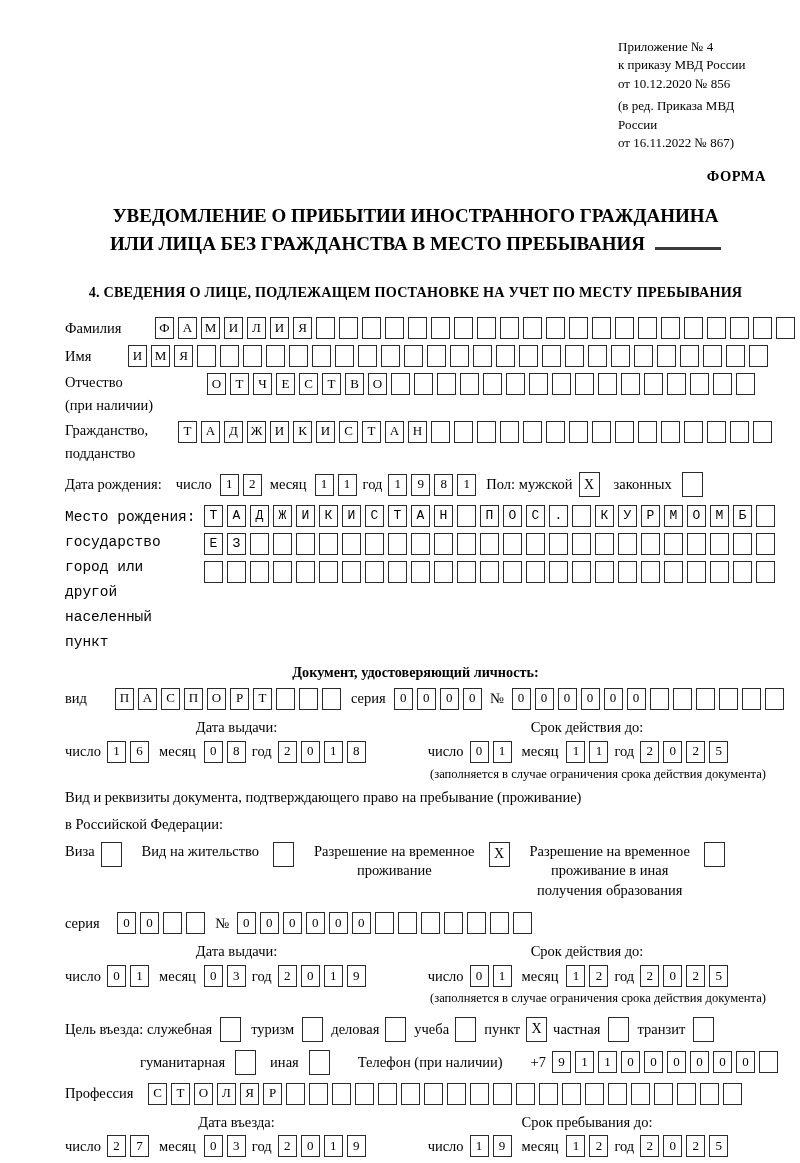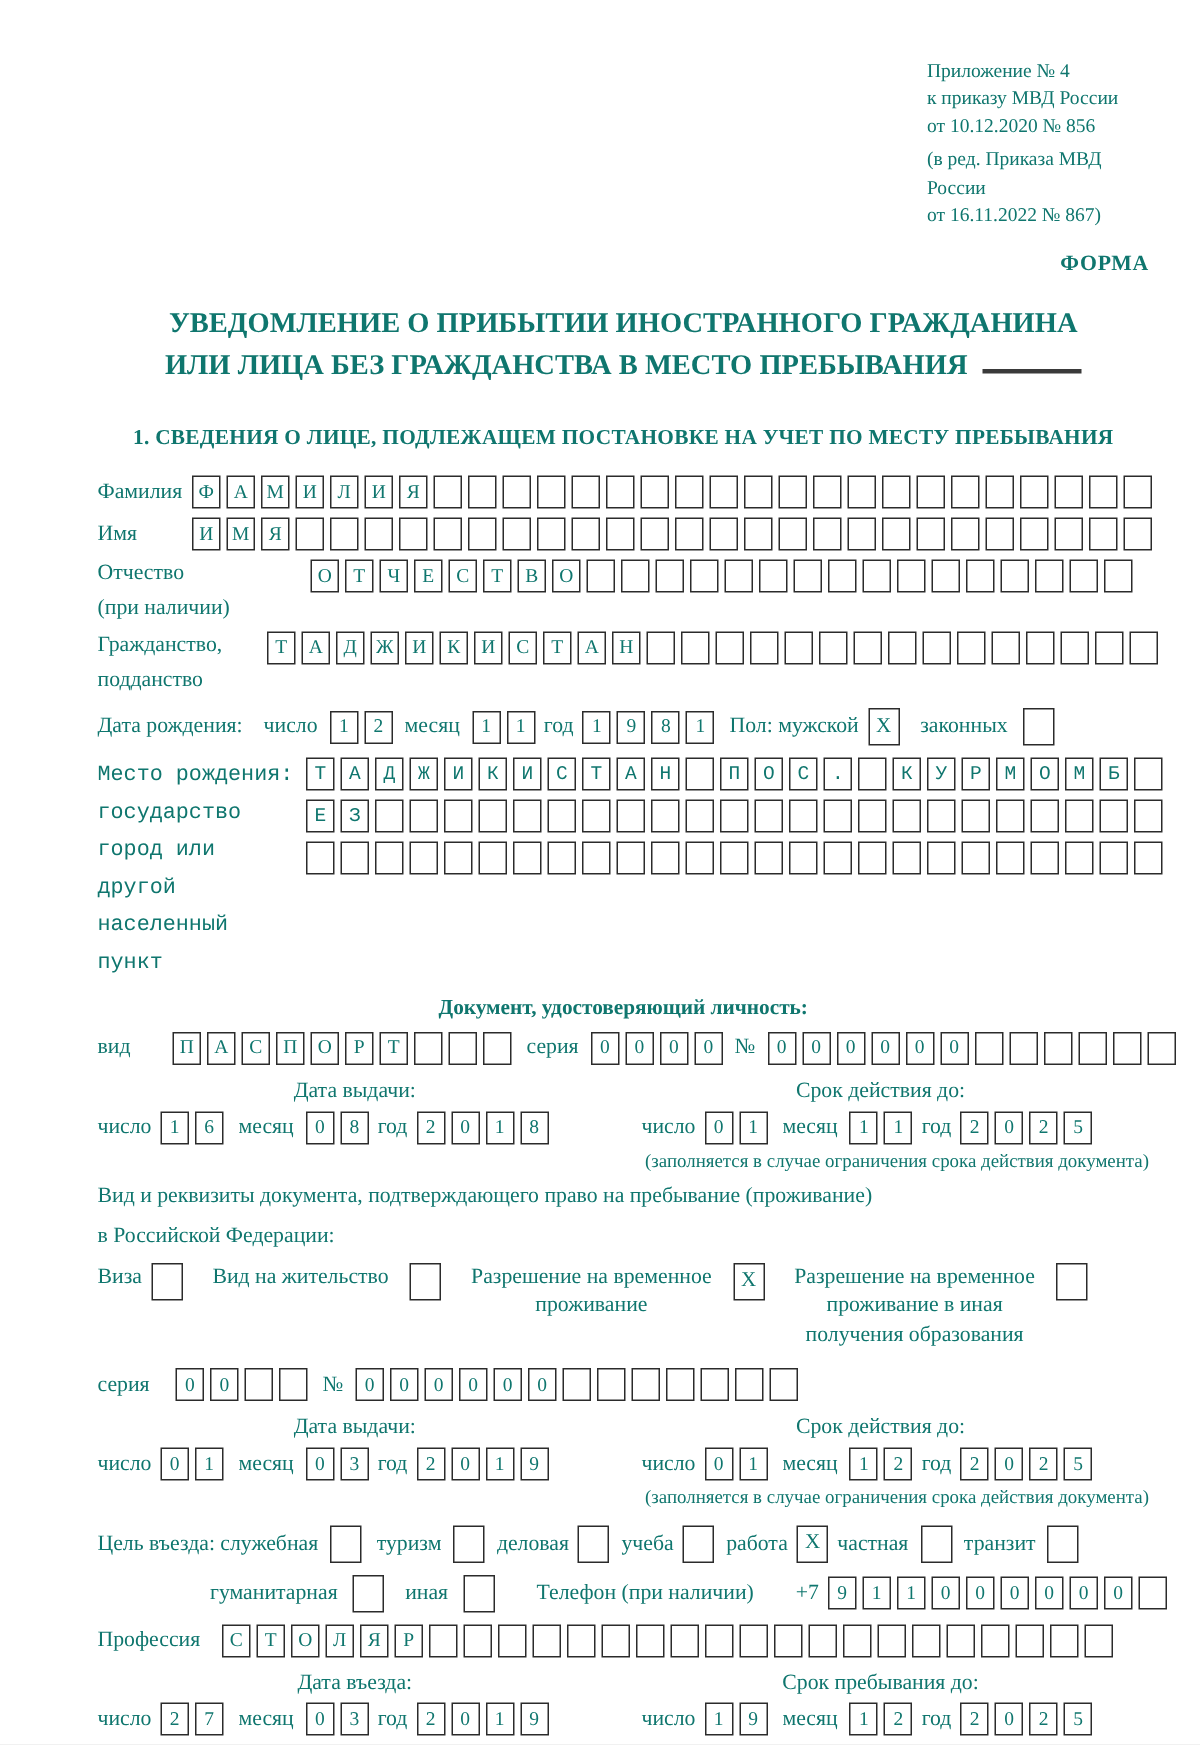--- a/index.html
+++ b/index.html
@@ -1,18 +1,18 @@
 <!DOCTYPE html>
 <html><head>
 <meta charset="utf-8">
 <style>
   html,body{margin:0;padding:0;background:#e8e8e8;}
   .page{
     width:800px;height:1163px;margin:0 auto;background:#ffffff;
-    font-family:"Liberation Serif","DejaVu Serif",serif;color:#0f766e;
+    font-family:"Liberation Serif","DejaVu Serif",serif;color:#000000;
     box-sizing:border-box;padding:38px 34px 0 65px;overflow:hidden;
     font-size:14.5px;line-height:1.3;
   }
   .annex{margin-left:553px;font-size:13px;line-height:1.42;}
   .annex .note{margin-top:4px;}
   .forma{ text-align:right;font-weight:bold;font-size:14.5px;margin-top:14px;letter-spacing:.5px;}
   .title{ text-align:center;font-weight:bold;font-size:19px;margin-top:16px;line-height:1.5;}
   .blank-line{display:inline-block;width:66px;height:3px;background:#3a3a3a;margin-left:10px;}
   .section{ text-align:center;font-weight:bold;font-size:14.2px;margin-top:24px;letter-spacing:.2px;}
   .row{display:flex;align-items:center;margin-top:6px;}
@@ -49,23 +49,23 @@
     <div>от 16.11.2022 № 867)</div>
   </div>
 
   <div class="forma">ФОРМА</div>
 
   <div class="title">
     <div>УВЕДОМЛЕНИЕ О ПРИБЫТИИ ИНОСТРАННОГО ГРАЖДАНИНА</div>
     <div><span>ИЛИ ЛИЦА БЕЗ ГРАЖДАНСТВА В МЕСТО ПРЕБЫВАНИЯ</span><span class="blank-line"></span></div>
   </div>
 
-  <div class="section">1. СВЕДЕНИЯ О ЛИЦЕ, ПОДЛЕЖАЩЕМ ПОСТАНОВКЕ НА УЧЕТ ПО МЕСТУ ПРЕБЫВАНИЯ</div>
-
-  <div class="row" style="margin-top:16px;">
+  <div class="section">4. СВЕДЕНИЯ О ЛИЦЕ, ПОДЛЕЖАЩЕМ ПОСТАНОВКЕ НА УЧЕТ ПО МЕСТУ ПРЕБЫВАНИЯ</div>
+
+  <div class="row" style="margin-top:16px;gap:27px;">
     <span class="lbl lblcol" style="width:63px;">Фамилия</span>
     <span class="cells">
         <span class="cell">Ф</span>
         <span class="cell">А</span>
         <span class="cell">М</span>
         <span class="cell">И</span>
         <span class="cell">Л</span>
         <span class="cell">И</span>
         <span class="cell">Я</span>
         <span class="cell"></span>
@@ -508,21 +508,21 @@
         <span class="cell"></span>
       </span>
     <span class="lbl gap8">деловая</span>
     <span class="cells cbx gap6">
         <span class="cell"></span>
       </span>
     <span class="lbl gap8">учеба</span>
     <span class="cells cbx gap6">
         <span class="cell"></span>
       </span>
-    <span class="lbl gap8">работа</span>
+    <span class="lbl gap8">пункт</span>
     <span class="cells cbx gap6">
         <span class="cell">X</span>
       </span>
     <span class="lbl gap6">частная</span>
     <span class="cells cbx gap8">
         <span class="cell"></span>
       </span>
     <span class="lbl gap8">транзит</span>
     <span class="cells cbx gap8">
         <span class="cell"></span>

